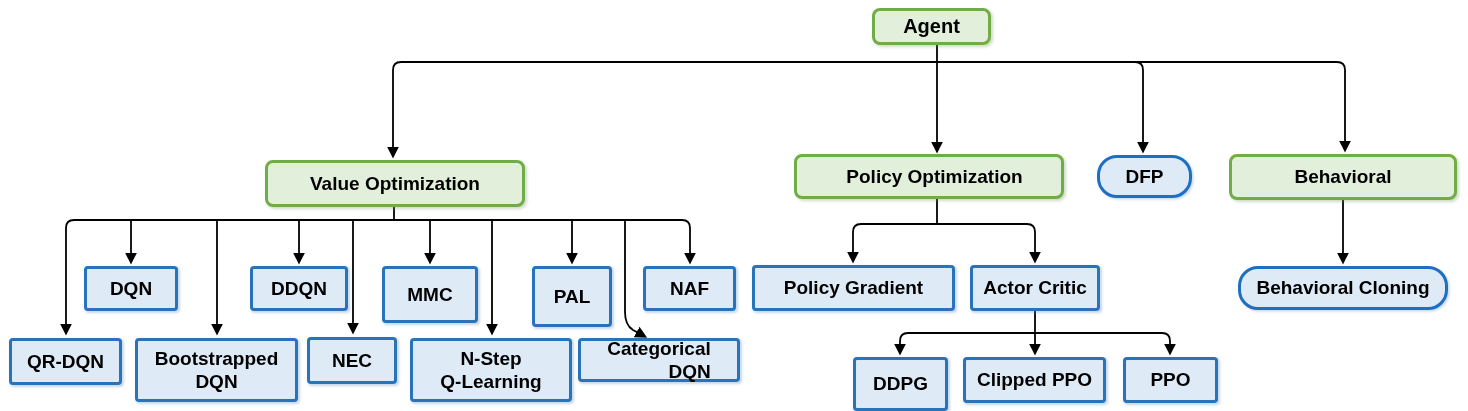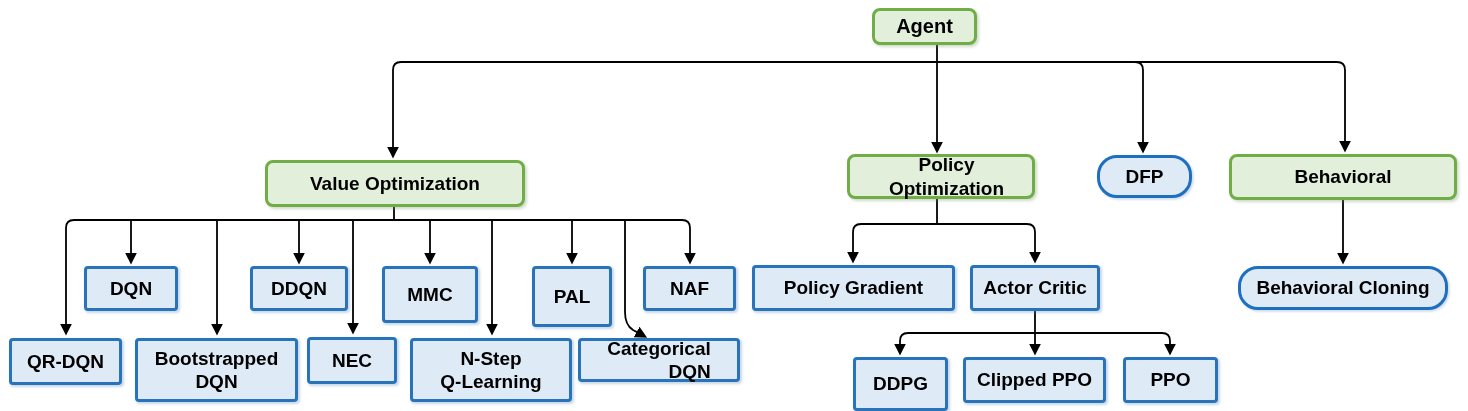--- a/index.html
+++ b/index.html
@@ -31,23 +31,23 @@
   }
   .blue{
     background:#DEEBF7;
     border:3px solid #2873B9;
     border-radius:4px;
     box-shadow:1.5px 1.5px 2.5px rgba(100,140,185,0.35);
   }
   .blue.round{border-radius:20px;border-color:#1F6FC0;}
   .agent{font-size:20px;}
   
-  .n-agent            {left:872px; top:8px;   width:105px; height:37px;}
+  .n-agent            {left:872px; top:8px;   width:119px; height:37px;}
   .n-value-opt        {left:265px; top:160px; width:260px; height:47px;}
-  .n-policy-opt       {left:847px; top:154px; width:188px; height:45px;padding-left:11px;}
+  .n-policy-opt       {left:794px; top:154px; width:270px; height:45px;padding-left:11px;}
   .n-dfp              {left:1097px;top:155px; width:95px;  height:43px;}
   .n-imitation        {left:1229px;top:154px; width:228px; height:46px;}
   .n-dqn              {left:84px;  top:266px; width:94px;  height:45px;}
   .n-ddqn             {left:250px; top:266px; width:98px;  height:45px;}
   .n-mmc              {left:382px; top:266px; width:96px;  height:57px;}
   .n-pal              {left:532px; top:266px; width:80px;  height:61px;}
   .n-naf              {left:643px; top:266px; width:93px;  height:45px;}
   .n-qr-dqn           {left:9px;   top:338px; width:113px; height:47px;}
   .n-bootstrapped-dqn {left:135px; top:338px; width:163px; height:64px;}
   .n-nec              {left:307px; top:337px; width:90px;  height:47px;}

